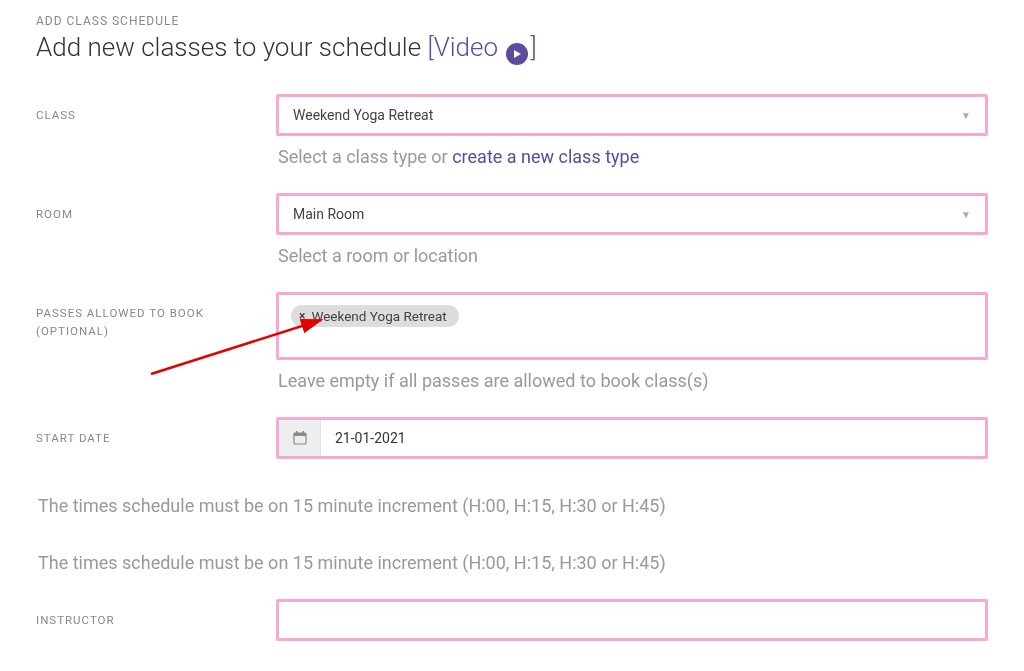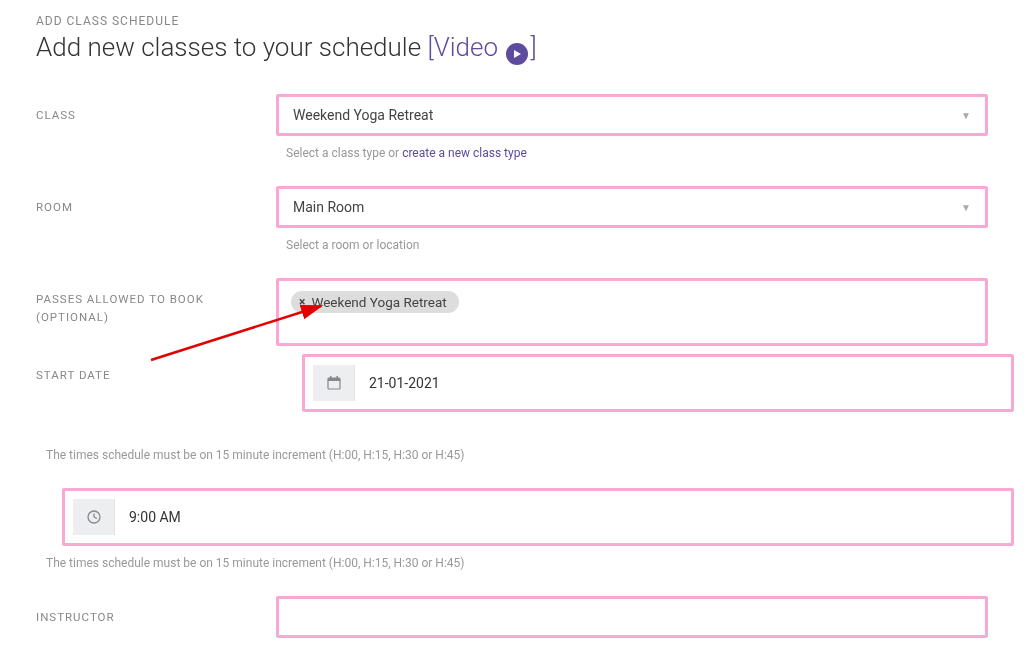--- a/index.html
+++ b/index.html
@@ -75,23 +75,23 @@
   }
   .select-box .caret {
     position: absolute;
     right: 14px;
     top: 50%;
     transform: translateY(-50%);
     color: #aaa;
     font-size: 10px;
   }
   .helper-text {
-    font-size: 12px;
+    font-size: 18px;
     color: #999;
-    margin: 10px 0 18px 10px;
+    margin: 10px 0 18px 2px;
   }
   .helper-text .link {
     color: #5e4a9e;
     cursor: pointer;
   }
   .tag-input {
     padding: 10px 12px;
     min-height: 68px;
     align-items: flex-start;
     cursor: text;
@@ -104,21 +104,21 @@
     border-radius: 12px;
     padding: 3px 12px 3px 8px;
     font-size: 13.5px;
   }
   .chip .x {
     font-weight: bold;
     margin-right: 6px;
     cursor: pointer;
     font-size: 12px;
   }
-  .date-box { padding: 8px; overflow:hidden;margin-left:26px; }
+  .date-box { padding: 0; overflow:hidden; }
   .addon {
     background: #eceeef;
     display: flex;
     align-items: center;
     justify-content: center;
     width: 42px;
     align-self: stretch;
     color: #888;
     border-right: 1px solid #e2e2e2;
   }
@@ -171,20 +171,21 @@
 
 <div class="form-row" style="position:relative;">
   <div class="label-col">PASSES ALLOWED TO BOOK (OPTIONAL)</div>
   <div class="input-col">
     <div class="tag-input">
       <span class="chip">
         <span class="x">×</span>
         <span>Weekend Yoga Retreat</span>
       </span>
     </div>
+    <div class="helper-text">Leave empty if all passes are allowed to book class(s)</div>
   </div>
 
   <svg class="arrow-overlay" style="left:110px; top:20px;" width="190" height="70" viewBox="0 0 190 70">
     <defs>
       <marker id="ah" markerWidth="10" markerHeight="10" refX="8" refY="3" orient="auto">
         <polygon points="0,0 9,3 0,6" fill="#e20000"></polygon>
       </marker>
     </defs>
     <line x1="5" y1="62" x2="175" y2="8" stroke="#e20000" stroke-width="2.5" marker-end="url(#ah)"></line>
   </svg>
@@ -209,30 +210,20 @@
 </div>
 
 <div class="form-row">
   <div class="input-col">
     <div class="helper-text">The times schedule must be on 15 minute increment (H:00, H:15, H:30 or H:45)</div>
   </div>
 </div>
 
 <div class="form-row">
   <div class="input-col">
-    <div class="date-box">
-      <div class="addon">
-        <svg width="14" height="14" viewBox="0 0 14 14">
-            <circle cx="7" cy="7" r="6" fill="none" stroke="#888" stroke-width="1.3"></circle>
-            <line x1="7" y1="7" x2="7" y2="3.5" stroke="#888" stroke-width="1.3"></line>
-            <line x1="7" y1="7" x2="10" y2="8.5" stroke="#888" stroke-width="1.3"></line>
-          </svg>
-      </div>
-      <div class="date-value">9:00 AM</div>
-    </div>
     <div class="helper-text">The times schedule must be on 15 minute increment (H:00, H:15, H:30 or H:45)</div>
   </div>
 </div>
 
 <div class="form-row">
   <div class="label-col">INSTRUCTOR</div>
   <div class="input-col">
     <div class="select-box">
       
       

